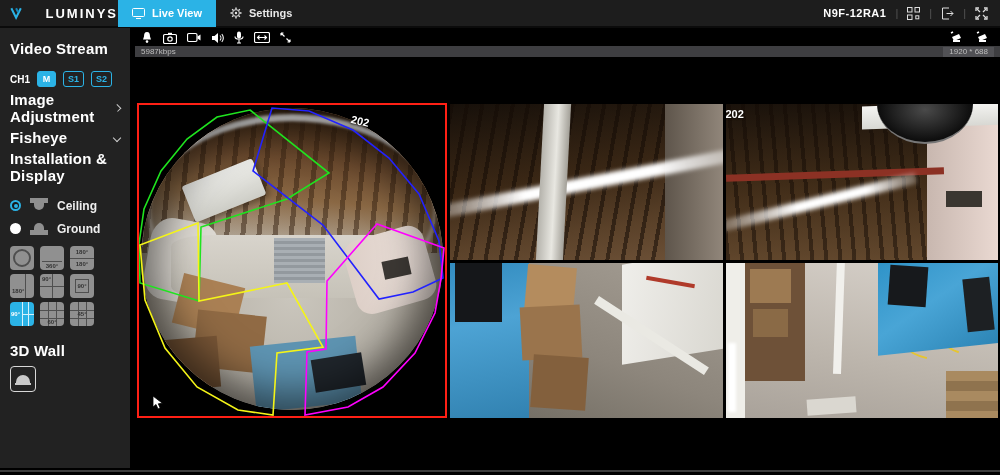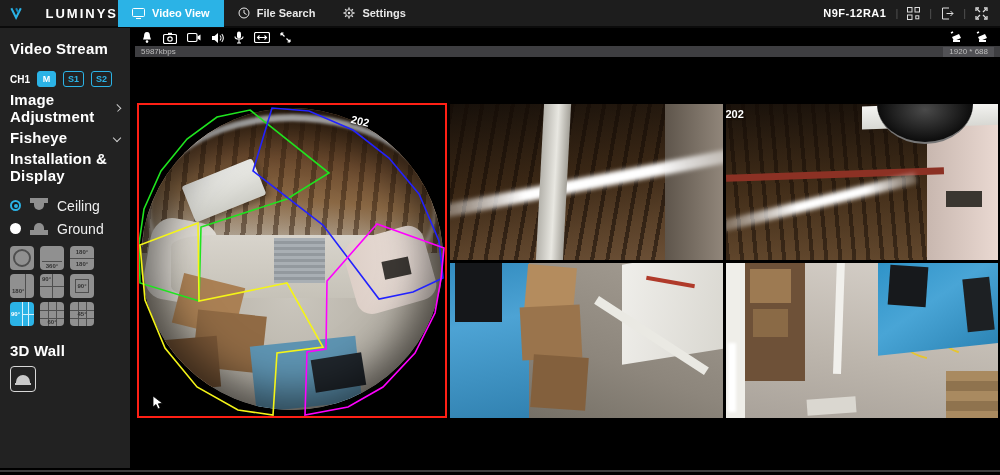--- a/index.html
+++ b/index.html
@@ -43,21 +43,21 @@
   .radio.sel::after { content:""; position:absolute; left:50%; top:50%; width:4px; height:4px;
                       margin:-2px 0 0 -2px; border-radius:50%; background:#2bb3e6; }
   .mi { width:22px; height:16px; position:relative; flex:0 0 auto; }
   .mi div { position:absolute; background:#8f8f8f; }
   .mi-ceiling .bar { left:2px; top:0; width:18px; height:5px; }
   .mi-ceiling .dome { left:6px; top:5px; width:10px; height:7px; border-radius:0 0 10px 10px; }
   .mi-wall .bar { left:3px; top:0; width:5px; height:16px; }
   .mi-wall .dome { left:8px; top:4px; width:8px; height:9px; border-radius:0 10px 10px 0; }
   .mi-ground .dome { left:6px; top:2px; width:10px; height:7px; border-radius:10px 10px 0 0; }
   .mi-ground .bar { left:2px; top:9px; width:18px; height:5px; }
-  .mount-label { color:#eee; font-size:14px; font-weight:normal; }
+  .mount-label { color:#eee; font-size:12px; font-weight:bold; }
 
   .modes { margin-top:6px; display:grid; grid-template-columns:repeat(3,24px); gap:4px 6px; }
   .mode { width:24px; height:24px; background:#909090; border-radius:4px; position:relative;
           overflow:hidden; cursor:pointer; }
   .mode .ln { position:absolute; background:#4f4f4f; }
   .mode .lbl { position:absolute; font-size:6px; font-weight:bold; color:#333; line-height:1; white-space:nowrap; }
   .mode.active { background:#2bb3e6; }
   .mode.active .ln { background:#d6f1fc; }
   .mode.active .lbl { color:#fff; }
   .mode .circle { position:absolute; left:3px; top:3px; right:3px; bottom:3px;
@@ -195,28 +195,21 @@
         <path d="M9 1 L12 7" fill="none" stroke="#1385b8" stroke-width="3"></path>
       </svg>
       <span class="brand-text">LUMINYS</span>
     </div>
     <div class="tabs">
       <div class="tab active">
         <svg width="13" height="11" viewBox="0 0 13 11">
           <rect x="0.5" y="0.5" width="12" height="8" rx="1" fill="none" stroke="#fff"></rect>
           <path d="M4 10.5 H9" stroke="#fff"></path>
         </svg>
-        <span>Video View</span>
-      </div>
-      <div class="tab">
-        <svg width="12" height="12" viewBox="0 0 12 12">
-          <circle cx="6" cy="6" r="5" fill="none" stroke="#e8e8e8"></circle>
-          <path d="M6 3 V6 L8.5 7.5" fill="none" stroke="#e8e8e8"></path>
-        </svg>
-        <span>File Search</span>
+        <span>Live View</span>
       </div>
       <div class="tab">
         <svg width="12" height="12" viewBox="0 0 12 12">
           <circle cx="6" cy="6" r="3.4" fill="none" stroke="#e8e8e8"></circle>
           <g stroke="#e8e8e8" stroke-width="1.4">
             <path d="M6 0.5 V2"></path>
               <path d="M6 10 V11.5"></path>
               <path d="M0.5 6 H2"></path>
               <path d="M10 6 H11.5"></path>
             <path d="M2.2 2.2 L3.2 3.2"></path>

